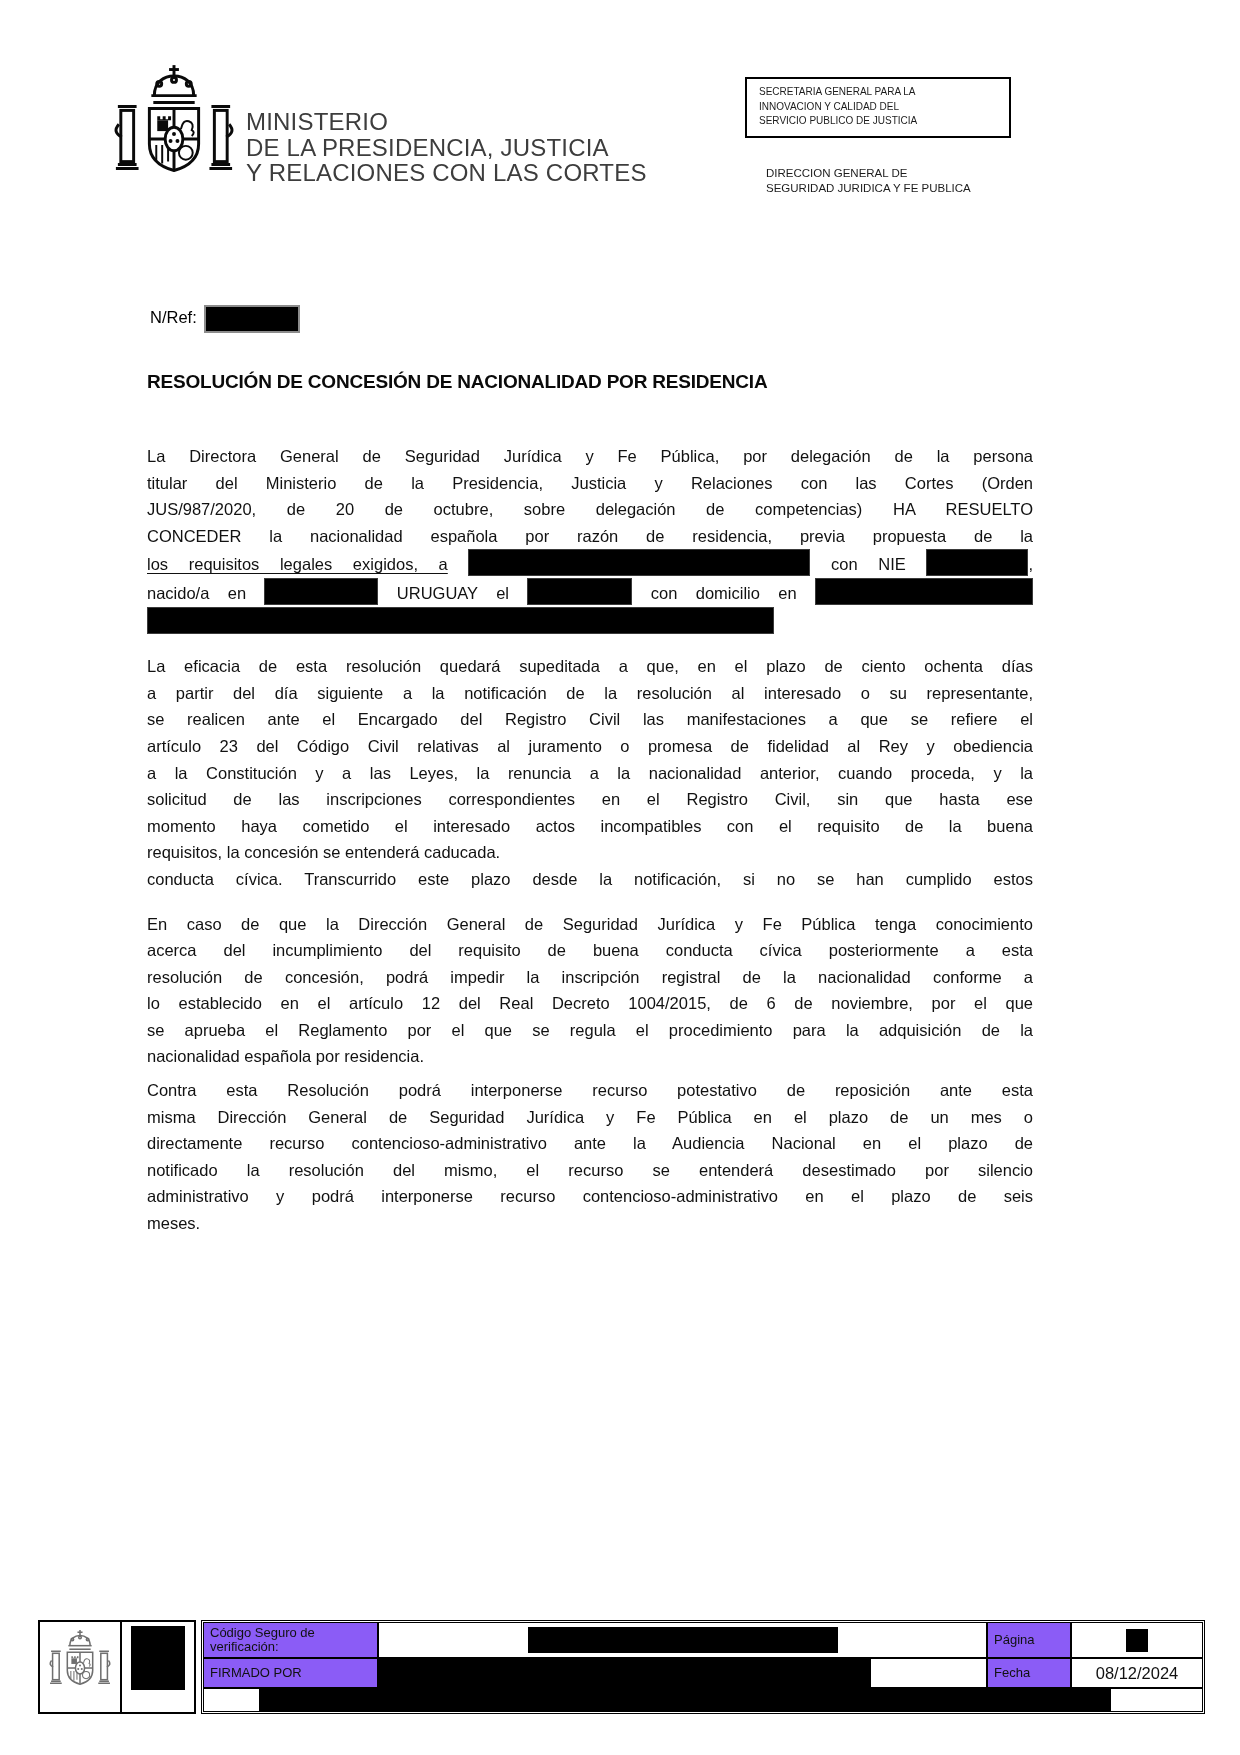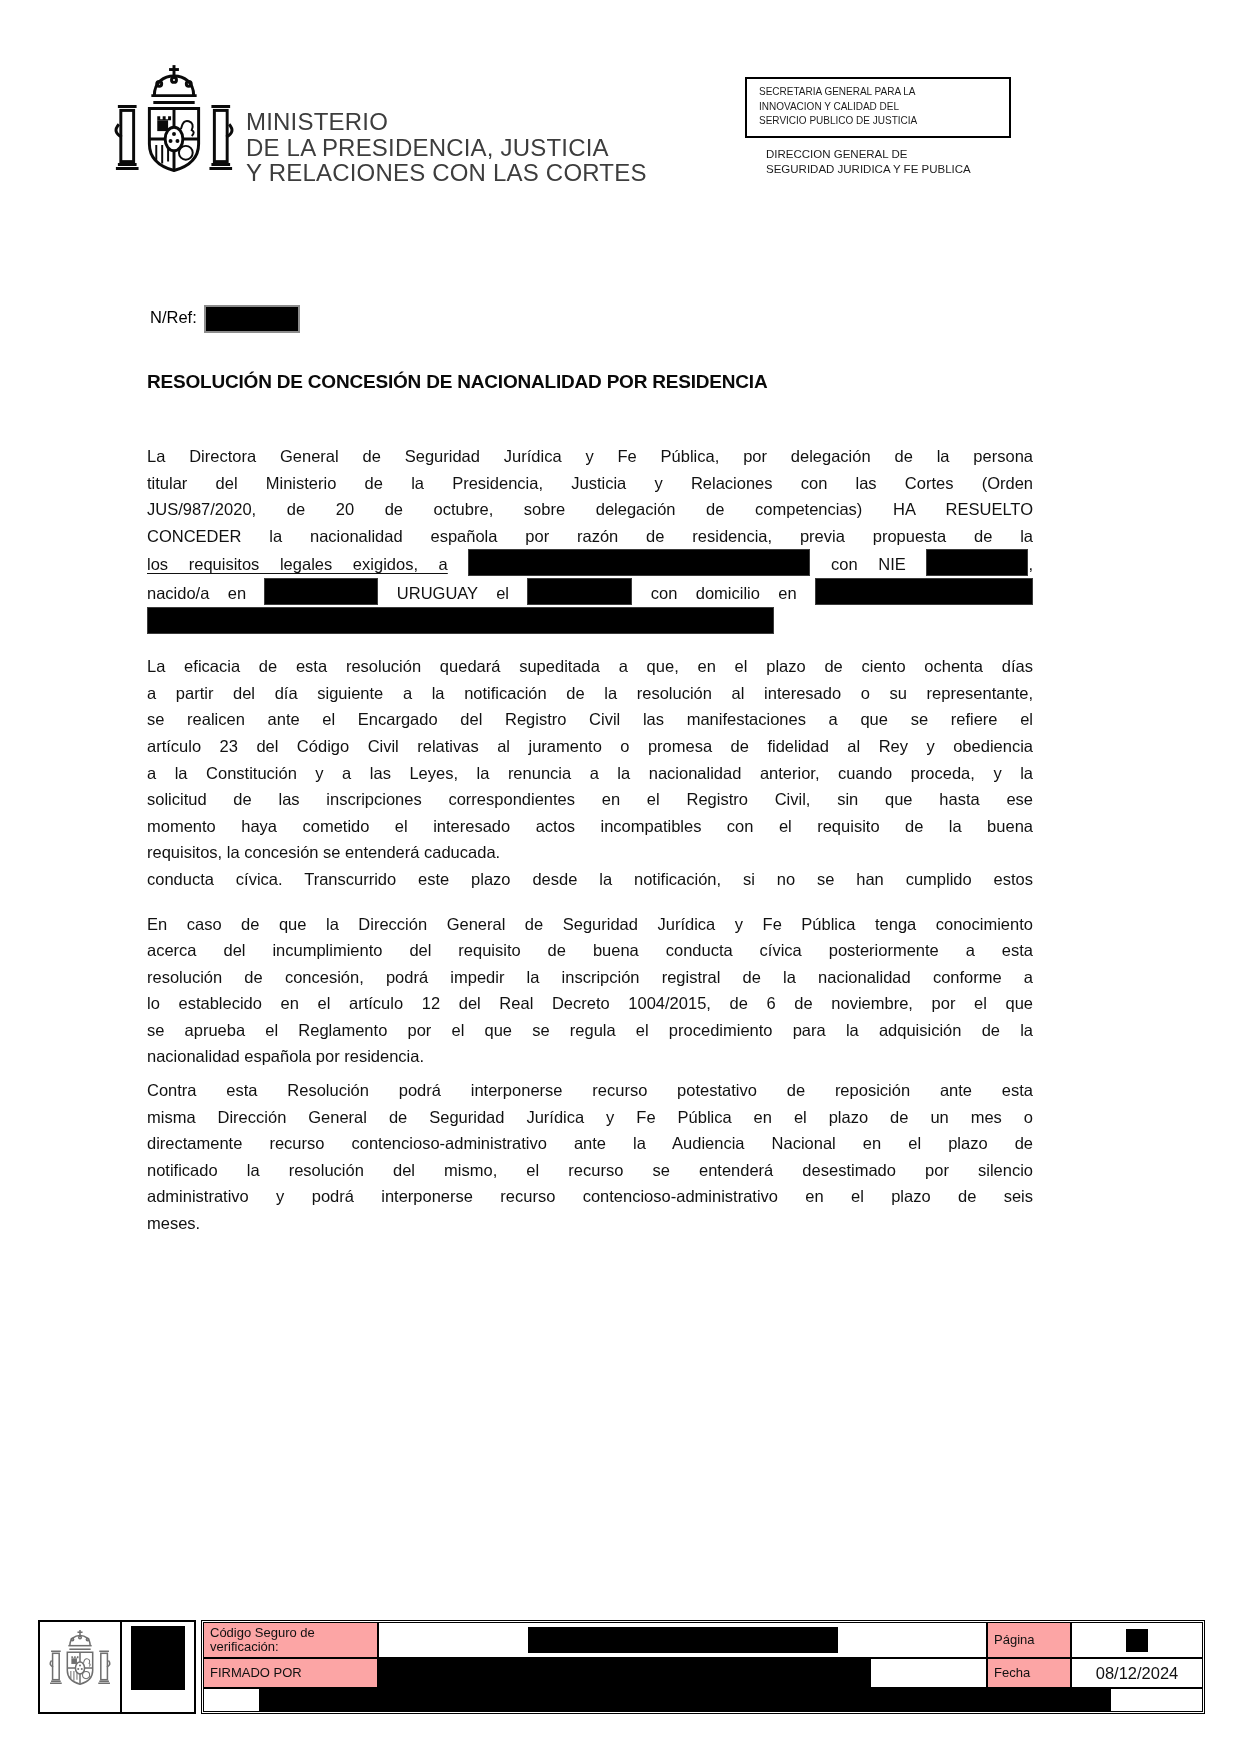--- a/index.html
+++ b/index.html
@@ -8,21 +8,21 @@
     font-family:"Liberation Sans", sans-serif;color:#000;
   }
   
   .logo{position:absolute;left:110px;top:62px;width:128px;height:150px;color:#0a0a0a;}
   .arms-svg{width:100%;height:100%;}
   .ministry{position:absolute;left:246px;top:109px;font-size:24px;line-height:25.5px;color:#3d3d3d;letter-spacing:.2px;}
   .secbox{
     position:absolute;left:745px;top:77px;width:242px;border:2px solid #000;
     padding:6px 8px 7px 12px;font-size:10px;line-height:14.5px;color:#1c1c1c;
   }
-  .dirgen{position:absolute;left:766px;top:147px;font-size:11.5px;line-height:15px;color:#1c1c1c;}
+  .dirgen{position:absolute;left:766px;top:166px;font-size:11.5px;line-height:15px;color:#1c1c1c;}
   
   .nref{position:absolute;left:150px;top:305px;font-size:16.5px;}
   .nref .rd-big{display:inline-block;width:92px;height:24px;background:#000;border:2px solid #8c8c8c;vertical-align:middle;margin-left:7px;}
   
   .doc-title{position:absolute;left:147px;top:371px;font-size:19px;font-weight:bold;letter-spacing:-.2px;color:#0a0a0a;}
   
   .bodytext{position:absolute;left:147px;top:443px;width:886px;font-size:16.5px;line-height:26.6px;color:#111;}
   .para{margin:0;}
   .gap-lg{margin-top:18px;}
   .gap-sm{margin-top:7px;}
@@ -35,21 +35,21 @@
   .f-left{width:158px;border:2px solid #000;display:flex;flex:none;margin-right:5px;box-sizing:border-box;}
   .f-arms{width:82px;border-right:2px solid #000;display:flex;align-items:center;justify-content:center;color:#6f6f6f;box-sizing:border-box;}
   .f-arms .arms-svg{width:66px;height:80px;}
   .f-qr-cell{flex:1;}
   .f-qr{width:54px;height:64px;background:#000;margin:4px auto 0 auto;}
   .f-table{
     flex:1;border:3px double #000;box-sizing:border-box;display:grid;
     grid-template-columns:175px 1fr 84px 130px;grid-template-rows:36px 30px 1fr;
   }
   .cell{box-sizing:border-box;display:flex;align-items:center;}
-  .lab{background:#fca5a5;font-size:13px;line-height:14.5px;padding:2px 6px;color:#111;}
+  .lab{background:#8b5cf6;font-size:13px;line-height:14.5px;padding:2px 6px;color:#111;}
   .b-r{border-right:2px solid #000;}
   .b-b{border-bottom:2px solid #000;}
   .csv-redact{width:310px;height:26px;background:#000;margin:auto;}
   .pg-redact{width:22px;height:23px;background:#000;margin:auto;}
   .firmado-redact{width:492px;height:100%;background:#000;}
   .fecha-val{font-size:16.5px;margin:auto;color:#111;}
   .bottom-cell{grid-column:1 / -1;display:flex;align-items:center;}
   .bottom-redact{width:852px;height:22px;background:#000;margin-left:55px;}
 </style>
 </head>

